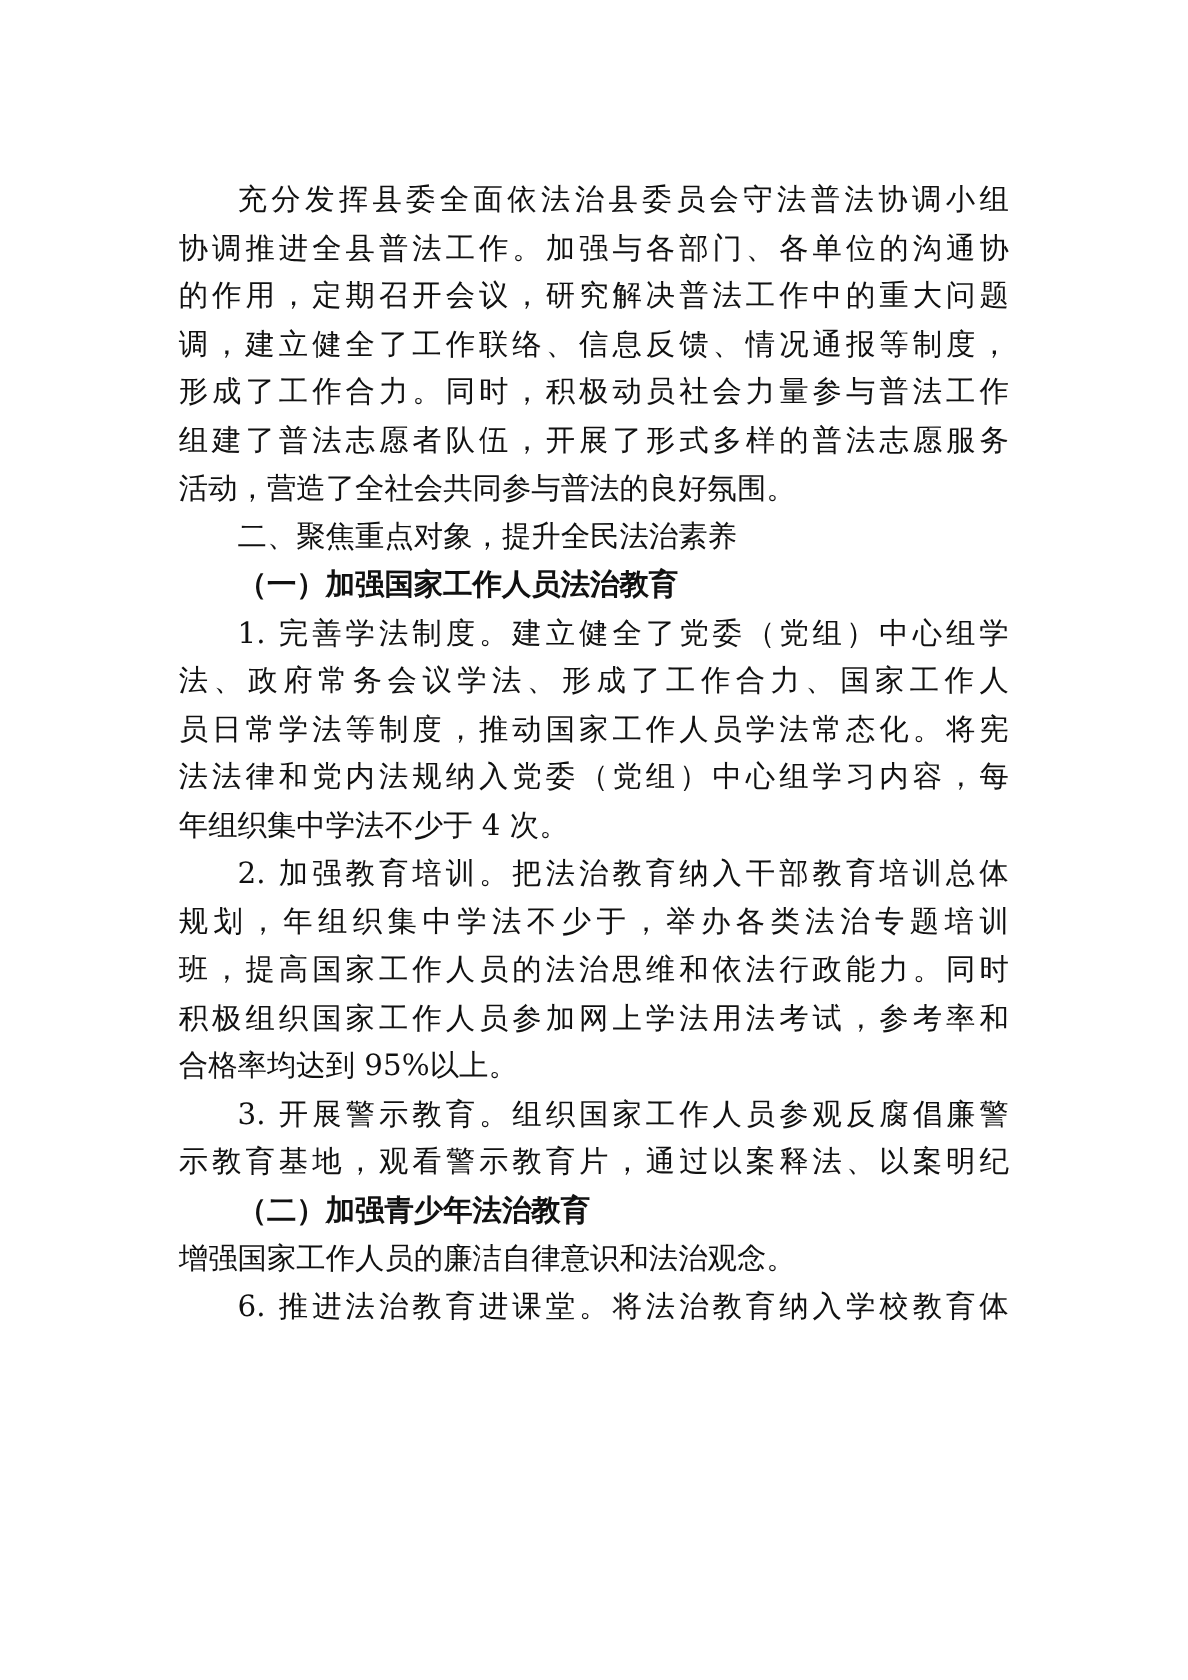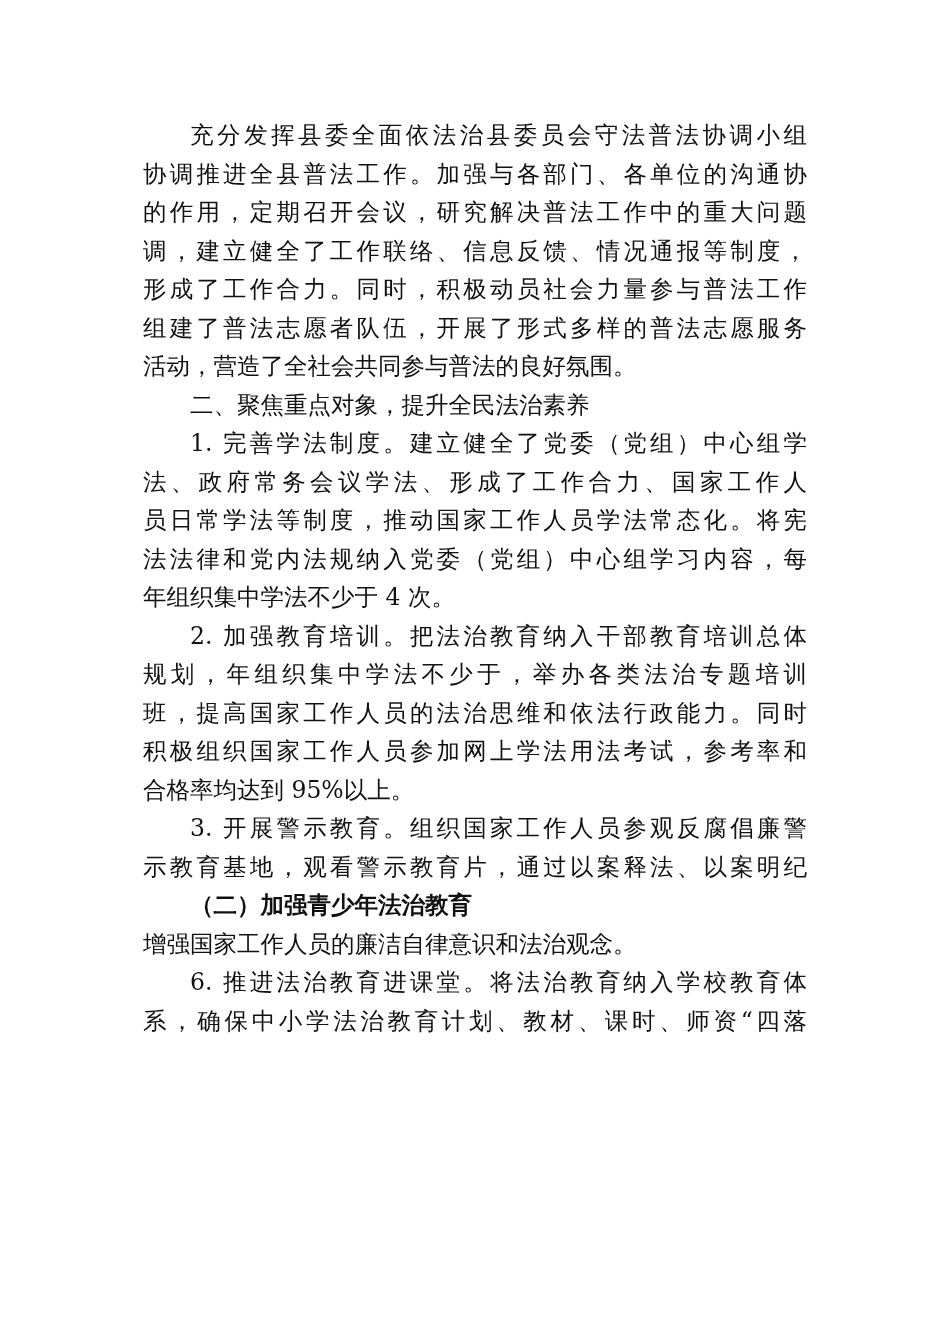--- a/index.html
+++ b/index.html
@@ -1,17 +1,17 @@
 <!DOCTYPE html>
 <html><head>
 <meta charset="utf-8">
 <style>
   html, body { margin: 0; padding: 0; background: #ffffff; }
   body { width: 950px; height: 1344px; position: relative; overflow: hidden; }
-  .page { position: absolute; left: 143px; top: 116px; width: 664px; }
+  .page { position: absolute; left: 143px; top: 140px; width: 664px; }
   .line {
     height: 38.5px; line-height: 38.5px;
     font-family: "DejaVu Serif", "Liberation Serif", serif;
     font-size: 23.5px; color: #111111;
     white-space: nowrap; text-align: justify; text-align-last: justify;
     letter-spacing: 0px;
   }
   .line.last { text-align-last: left; }
   .indent { padding-left: 47px; }
   .heading { font-weight: bold; font-family: "DejaVu Sans", "Liberation Sans", sans-serif; }
@@ -21,29 +21,29 @@
 
 <div class="page" id="page">
     <div class="line indent">充分发挥县委全面依法治县委员会守法普法协调小组</div>
     <div class="line">协调推进全县普法工作。加强与各部门、各单位的沟通协</div>
     <div class="line">的作用，定期召开会议，研究解决普法工作中的重大问题</div>
     <div class="line">调，建立健全了工作联络、信息反馈、情况通报等制度，</div>
     <div class="line">形成了工作合力。同时，积极动员社会力量参与普法工作</div>
     <div class="line">组建了普法志愿者队伍，开展了形式多样的普法志愿服务</div>
     <div class="line last">活动，营造了全社会共同参与普法的良好氛围。</div>
     <div class="line indent last">二、聚焦重点对象，提升全民法治素养</div>
+    <div class="line indent last heading">（一）加强国家工作人员法治教育</div>
     <div class="line indent">1. 完善学法制度。建立健全了党委（党组）中心组学</div>
     <div class="line">法、政府常务会议学法、形成了工作合力、国家工作人</div>
     <div class="line">员日常学法等制度，推动国家工作人员学法常态化。将宪</div>
     <div class="line">法法律和党内法规纳入党委（党组）中心组学习内容，每</div>
     <div class="line last">年组织集中学法不少于 4 次。</div>
     <div class="line indent">2. 加强教育培训。把法治教育纳入干部教育培训总体</div>
     <div class="line">规划，年组织集中学法不少于，举办各类法治专题培训</div>
     <div class="line">班，提高国家工作人员的法治思维和依法行政能力。同时</div>
     <div class="line">积极组织国家工作人员参加网上学法用法考试，参考率和</div>
     <div class="line last">合格率均达到 95%以上。</div>
     <div class="line indent">3. 开展警示教育。组织国家工作人员参观反腐倡廉警</div>
     <div class="line">示教育基地，观看警示教育片，通过以案释法、以案明纪</div>
     <div class="line indent last heading">（二）加强青少年法治教育</div>
     <div class="line last">增强国家工作人员的廉洁自律意识和法治观念。</div>
     <div class="line indent">6. 推进法治教育进课堂。将法治教育纳入学校教育体</div>
-    <div class="line">系，确保中小学法治教育计划、教材、课时、师资“四落</div>
   </div>
 
 </body></html>

